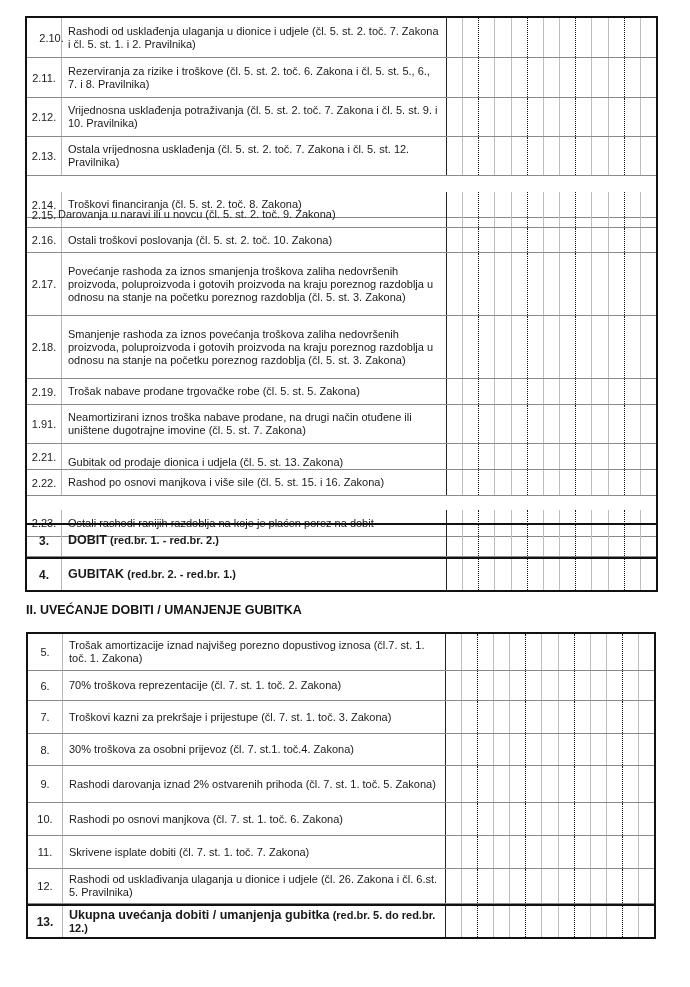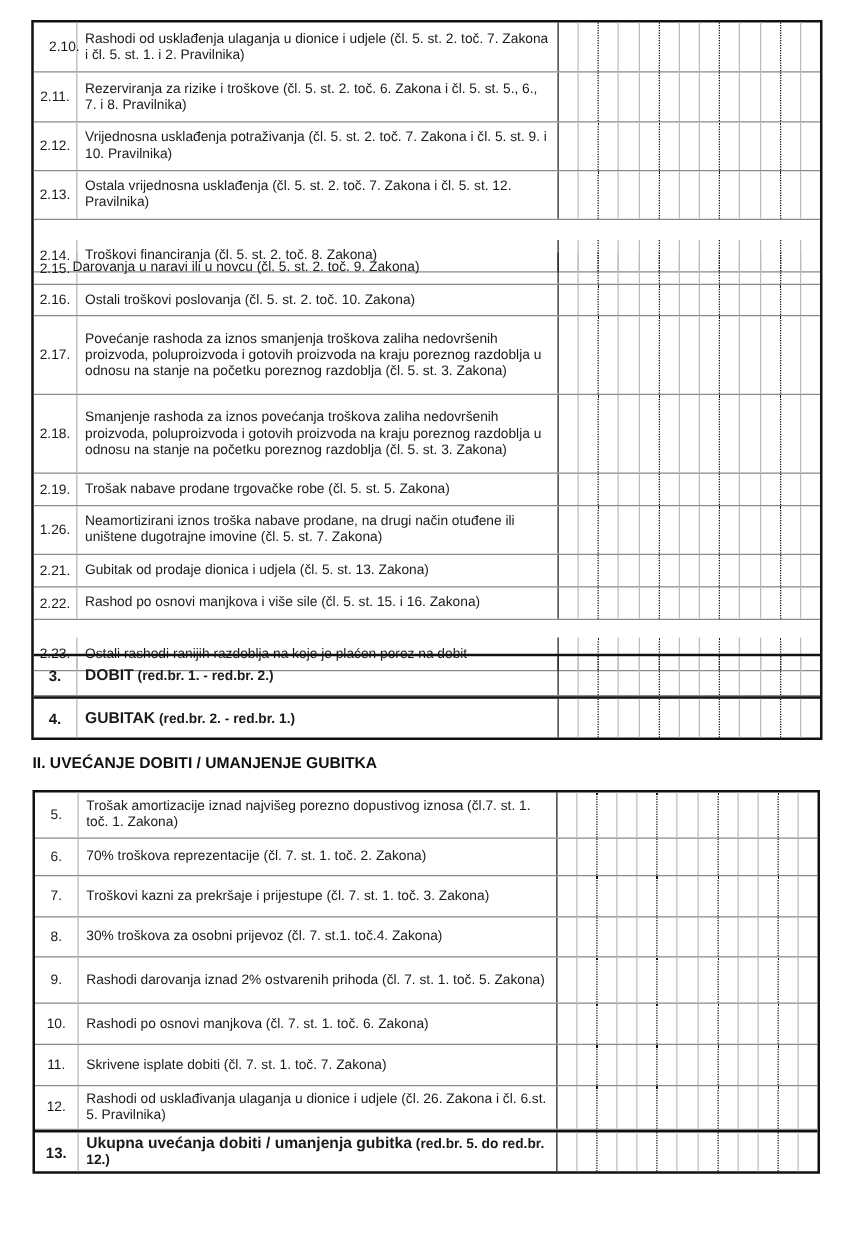--- a/index.html
+++ b/index.html
@@ -234,21 +234,21 @@
           <div class="cell"></div>
           <div class="cell dot"></div>
           <div class="cell"></div>
           <div class="cell"></div>
           <div class="cell dot"></div>
           <div class="cell"></div>
           <div class="cell"></div>
         </div>
       </div>
       <div class="row" style="top: 387px; height: 39px;">
-        <div class="num" style="width: 35px;">1.26.</div>
+        <div class="num" style="width: 35px;">1.91.</div>
         <div class="txt" style="left: 35px; width: 384px;">
           <span>Neamortizirani iznos troška nabave prodane, na drugi način otuđene ili uništene dugotrajne imovine (čl. 5. st. 7. Zakona)</span>
         </div>
         <div class="grid" style="left: 419px; width: 210px;">
           <div class="cell"></div>
           <div class="cell dot"></div>
           <div class="cell"></div>
           <div class="cell"></div>
           <div class="cell dot"></div>
           <div class="cell"></div>
@@ -256,21 +256,21 @@
           <div class="cell dot"></div>
           <div class="cell"></div>
           <div class="cell"></div>
           <div class="cell dot"></div>
           <div class="cell"></div>
           <div class="cell"></div>
         </div>
       </div>
       <div class="row" style="top: 426px; height: 26px;">
         <div class="num" style="width: 35px;">2.21.</div>
-        <div class="txt" style="left: 35px; width: 384px;">
+        <div class="txt" style="left: 35px; width: 384px; align-items: flex-end;">
           <span>Gubitak od prodaje dionica i udjela (čl. 5. st. 13. Zakona)</span>
         </div>
         <div class="grid" style="left: 419px; width: 210px;">
           <div class="cell"></div>
           <div class="cell dot"></div>
           <div class="cell"></div>
           <div class="cell"></div>
           <div class="cell dot"></div>
           <div class="cell"></div>
           <div class="cell"></div>

